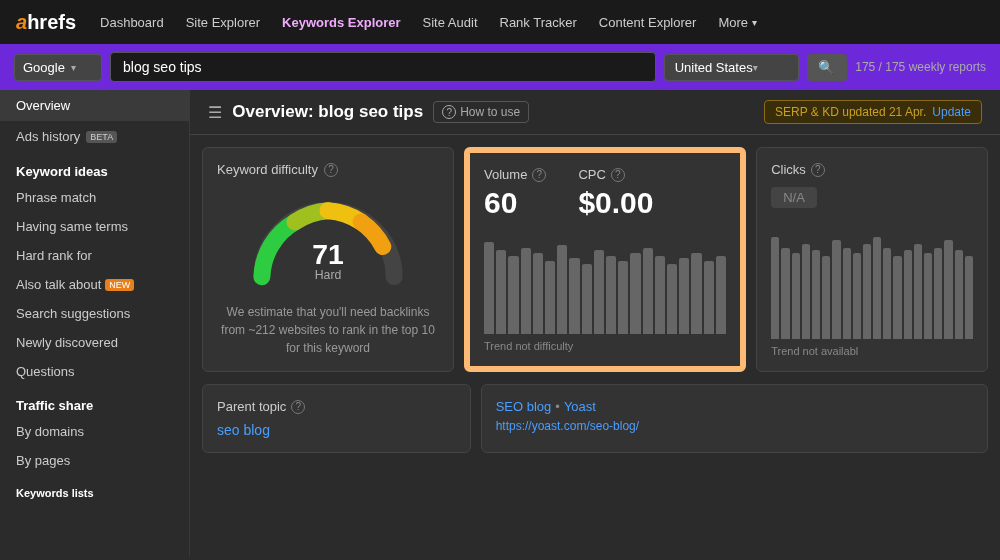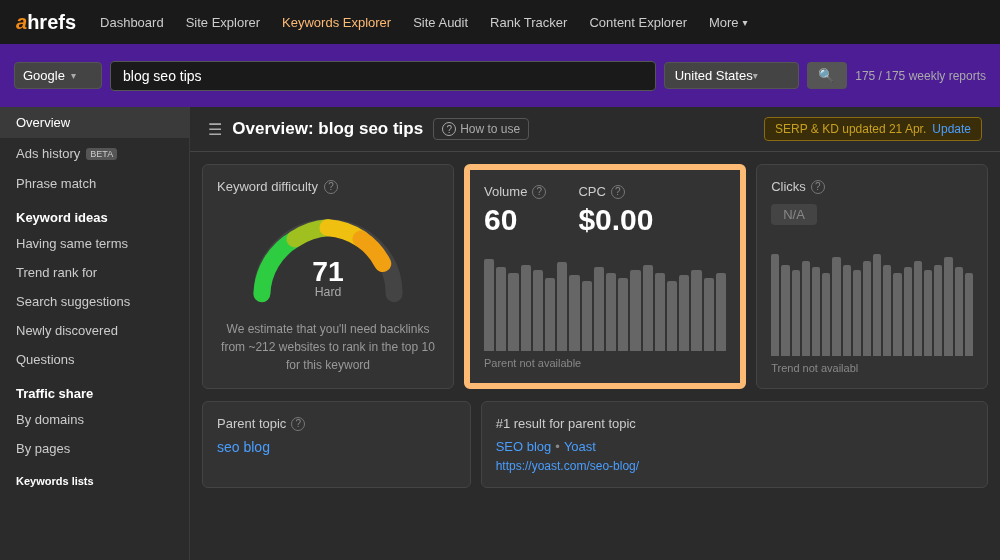--- a/index.html
+++ b/index.html
@@ -8,31 +8,31 @@
 </head>
 <body>
 
 <nav style="background:#1a1a1a;display:flex;align-items:center;padding:0 16px;height:44px;gap:2px;">
   <div style="color:#fff;font-size:20px;font-weight:bold;margin-right:12px;display:flex;align-items:center;">
     <span style="color:#f28a16;font-style:italic;">a</span>
       <span>hrefs</span>
   </div>
   <div style="color:#ccc;padding:0 10px;height:44px;display:flex;align-items:center;font-size:13px;cursor:pointer;">Dashboard</div>
   <div style="color:#ccc;padding:0 10px;height:44px;display:flex;align-items:center;font-size:13px;cursor:pointer;">Site Explorer</div>
-  <div style="color:#fdba74;font-weight:400;padding:0 10px;height:28px;display:flex;align-items:center;font-size:13px;cursor:pointer;">Keywords Explorer</div>
+  <div style="color:#f0abfc;font-weight:700;padding:0 10px;height:28px;display:flex;align-items:center;font-size:13px;cursor:pointer;">Keywords Explorer</div>
   <div style="color:#ccc;padding:0 10px;height:44px;display:flex;align-items:center;font-size:13px;cursor:pointer;">Site Audit</div>
   <div style="color:#ccc;padding:0 10px;height:44px;display:flex;align-items:center;font-size:13px;cursor:pointer;">Rank Tracker</div>
   <div style="color:#ccc;padding:0 10px;height:44px;display:flex;align-items:center;font-size:13px;cursor:pointer;">Content Explorer</div>
   <div style="color:#ccc;padding:0 10px;height:32px;display:flex;align-items:center;font-size:13px;cursor:pointer;gap:4px;">
     <span>More</span>
     <span style="font-size:10px;">▾</span>
   </div>
 </nav>
 
-<div style="background:#4c1d95;display:flex;align-items:center;padding:8px 14px;height:63px;gap:8px;">
+<div style="background:#6d28d9;display:flex;align-items:center;padding:8px 14px;height:46px;gap:8px;">
   <div style="background:#444;border:1px solid #555;color:#fff;padding:5px 8px;border-radius:4px;font-size:13px;display:flex;align-items:center;gap:6px;cursor:pointer;min-width:88px;">
     <span>Google</span>
     <span style="color:#aaa;font-size:10px;">▾</span>
   </div>
   <input type="text" style="flex: 1 1 0%; background: rgb(26, 26, 26); border: 1px solid rgb(85, 85, 85); color: rgb(255, 255, 255); padding: 6px 12px; border-radius: 4px; font-size: 14px; outline: none;" value="blog seo tips">
   <div style="background:#444;border:1px solid #555;color:#fff;padding:5px 10px;border-radius:4px;font-size:13px;display:flex;align-items:center;cursor:pointer;min-width:135px;">
     <span>United States</span>
     <span style="color:#aaa;font-size:10px;">▾</span>
   </div>
   <button style="background:#555;border:none;color:#fff;padding:6px 12px;border-radius:4px;cursor:pointer;display:flex;align-items:center;">
@@ -44,25 +44,29 @@
 <div style="display:flex;height:466px;">
 
   <div style="width:190px;background:#2b2b2b;border-right:1px solid #3a3a3a;overflow-y:auto;flex-shrink:0;">
     <div style="padding:8px 16px;color:#fff;cursor:pointer;font-size:13px;background:#3a3a3a;">Overview</div>
 
     <div style="padding:8px 16px;color:#ccc;cursor:pointer;font-size:13px;display:flex;align-items:center;">
       <span>Ads history</span>
       <span style="background:#555;color:#ccc;font-size:9px;padding:1px 4px;border-radius:3px;margin-left:6px;">BETA</span>
     </div>
 
+    <div style="padding:12px 16px 4px;color:#fff;font-size:13px;font-weight:600;">Keyword ideas</div>
+
     <div style="padding:7px 16px;color:#ccc;cursor:pointer;font-size:13px;">Phrase match</div>
-
-    <div style="padding:12px 16px 4px;color:#fff;font-size:13px;font-weight:600;">Keyword ideas</div>
     <div style="padding:7px 16px;color:#ccc;cursor:pointer;font-size:13px;">Having same terms</div>
-    <div style="padding:7px 16px;color:#ccc;cursor:pointer;font-size:13px;">Trend rank for</div>
+    <div style="padding:7px 16px;color:#ccc;cursor:pointer;font-size:13px;">Hard rank for</div>
+    <div style="padding:7px 16px;color:#ccc;cursor:pointer;font-size:13px;display:flex;align-items:center;">
+      <span>Also talk about</span>
+      <span style="background:#e8801a;color:#fff;font-size:9px;padding:1px 4px;border-radius:3px;margin-left:4px;">NEW</span>
+    </div>
     <div style="padding:7px 16px;color:#ccc;cursor:pointer;font-size:13px;">Search suggestions</div>
     <div style="padding:7px 16px;color:#ccc;cursor:pointer;font-size:13px;">Newly discovered</div>
     <div style="padding:7px 16px;color:#ccc;cursor:pointer;font-size:13px;">Questions</div>
 
     <div style="padding:12px 16px 4px;color:#fff;font-size:13px;font-weight:600;">Traffic share</div>
 
     <div style="padding:7px 16px;color:#ccc;cursor:pointer;font-size:13px;">By domains</div>
     <div style="padding:7px 16px;color:#ccc;cursor:pointer;font-size:13px;">By pages</div>
 
     <div style="padding:12px 16px 4px;color:#fff;font-size:11px;font-weight:700;">Keywords lists</div>
@@ -143,21 +147,21 @@
           <div style="background:#666;border-radius:2px 2px 0 0;flex:1;height:68%;"></div>
           <div style="background:#666;border-radius:2px 2px 0 0;flex:1;height:75%;"></div>
           <div style="background:#666;border-radius:2px 2px 0 0;flex:1;height:80%;"></div>
           <div style="background:#666;border-radius:2px 2px 0 0;flex:1;height:72%;"></div>
           <div style="background:#666;border-radius:2px 2px 0 0;flex:1;height:65%;"></div>
           <div style="background:#666;border-radius:2px 2px 0 0;flex:1;height:70%;"></div>
           <div style="background:#666;border-radius:2px 2px 0 0;flex:1;height:75%;"></div>
           <div style="background:#666;border-radius:2px 2px 0 0;flex:1;height:68%;"></div>
           <div style="background:#666;border-radius:2px 2px 0 0;flex:1;height:72%;"></div>
         </div>
-        <div style="color:#888;font-size:11px;margin-top:6px;">Parent not available</div>
+        <div style="color:#888;font-size:11px;margin-top:6px;">Trend not difficulty</div>
       </div>
 
       <div style="background:#333;border:1px solid #444;border-radius:6px;padding:14px;flex:1;min-width:0;display:flex;flex-direction:column;">
         <div style="color:#ccc;font-size:13px;display:flex;align-items:center;gap:5px;margin-bottom:6px;">
           <span>Clicks</span>
           <span style="border:1px solid #777;border-radius:50%;width:14px;height:14px;display:inline-flex;align-items:center;justify-content:center;font-size:10px;color:#888;cursor:pointer;">?</span>
         </div>
         <div style="color:#888;background:#444;padding:3px 12px;border-radius:4px;font-size:13px;display:inline-block;margin:4px 0;width:fit-content;">N/A</div>
 
         <div style="display:flex;align-items:flex-end;gap:2px;height:80px;margin-top:auto;flex:1;">
@@ -190,21 +194,20 @@
 
       <div style="background:#333;border:1px solid #444;border-radius:6px;padding:14px;flex:1;">
         <div style="color:#ccc;font-size:13px;display:flex;align-items:center;gap:5px;margin-bottom:8px;">
           <span>Parent topic</span>
           <span style="border:1px solid #777;border-radius:50%;width:14px;height:14px;display:inline-flex;align-items:center;justify-content:center;font-size:10px;color:#888;cursor:pointer;">?</span>
         </div>
         <a href="#" style="color:#4a9eff;font-size:14px;text-decoration:none;">seo blog</a>
       </div>
 
       <div style="background:#333;border:1px solid #444;border-radius:6px;padding:14px;flex:2;">
-        <div style="color:#ccc;font-size:13px;margin-bottom:8px;">#1 result for parent topic</div>
         <div style="display:flex;align-items:center;gap:4px;margin-bottom:4px;">
           <a href="#" style="color:#4a9eff;font-size:13px;text-decoration:none;">SEO blog</a>
           <span style="color:#888;">•</span>
           <a href="#" style="color:#4a9eff;font-size:13px;text-decoration:none;">Yoast</a>
         </div>
         <a href="#" style="color:#4a9eff;font-size:12px;text-decoration:none;word-break:break-all;">https://yoast.com/seo-blog/</a>
       </div>
     </div>
 
   </div>

